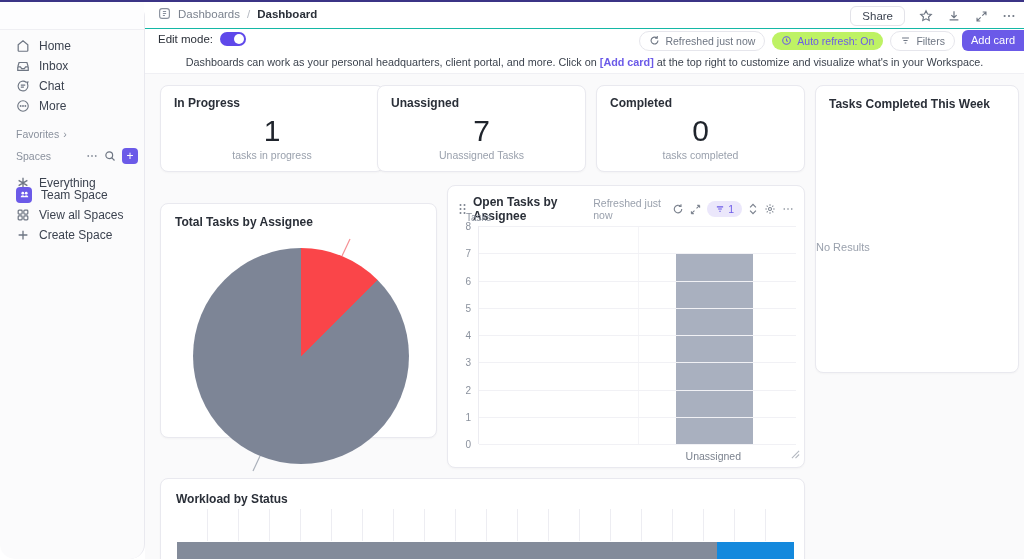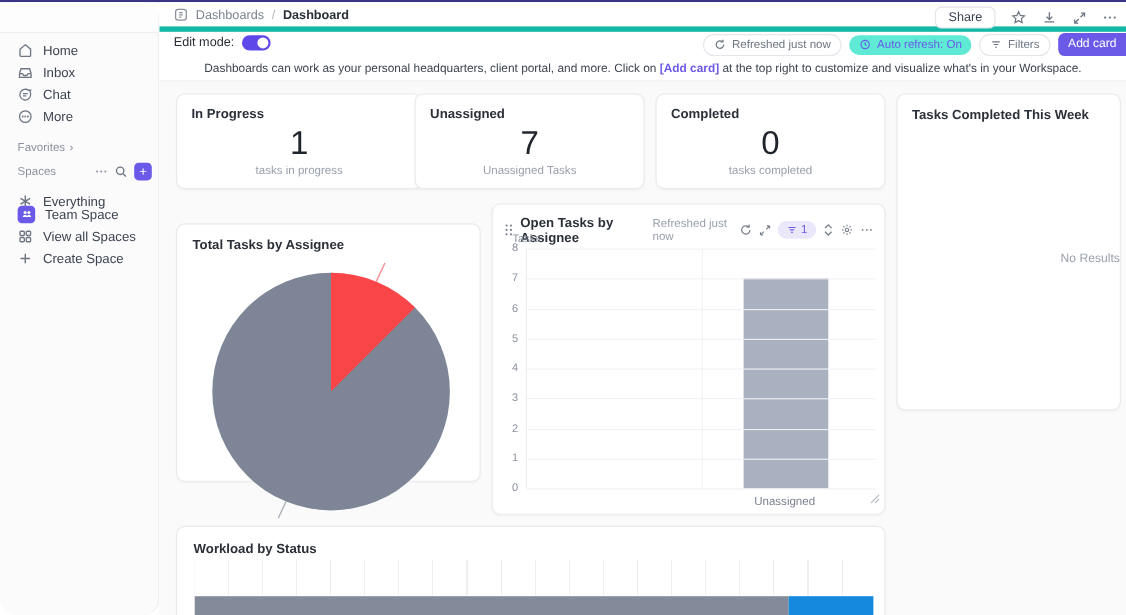--- a/index.html
+++ b/index.html
@@ -15,38 +15,38 @@
   
   .nav-item { left:8px; width:130px; height:21px; display:flex; align-items:center; gap:9px; padding-left:8px; border-radius:5px; cursor:pointer; }
   .nav-item .lbl { font-size:12px; color:#3c4350; }
   .icn { display:inline-flex; align-items:center; justify-content:center; color:#6e7683; }
   .icn svg { display:block; }
   .sect { font-size:10.5px; color:#8a919d; }
   .space-avatar { width:16px; height:16px; border-radius:4px; background:#6b5ae8; display:inline-flex; align-items:center; justify-content:center; color:#fff; }
   .plus-btn { width:16px; height:16px; border-radius:4px; background:#6b5ae8; color:#fff; display:inline-flex; align-items:center; justify-content:center; font-size:12px; cursor:pointer; }
 
   
-  #topbar { left:0; top:0; width:879px; height:27px; background:#fff; border-bottom:5px solid #14b8a6; }
+  #topbar { left:0; top:0; width:879px; height:27px; background:#fff; border-bottom:1px solid #14b8a6; }
   #breadcrumb { left:13px; top:5px; display:flex; align-items:center; gap:7px; }
   #breadcrumb .bc-gray { font-size:11.5px; color:#7b828e; }
   #breadcrumb .bc-sep { font-size:11.5px; color:#b3b8c0; }
   #breadcrumb .bc-cur { font-size:11.5px; color:#2a2f38; font-weight:bold; }
   #topbar-right { right:8px; top:4px; display:flex; align-items:center; gap:14px; color:#5d6573; }
   #share-btn { border:1px solid #e3e3e9; border-radius:6px; padding:3px 11px; font-size:11.5px; color:#3c4350; background:#fff; cursor:pointer; }
 
   
   #toolbar { left:0; top:27px; width:879px; height:23px; background:#fff; }
   #editmode { left:13px; top:3px; display:flex; align-items:center; gap:7px; }
   #editmode .em-lbl { font-size:11.5px; color:#2a2f38; }
   #toggle { width:26px; height:14px; border-radius:7px; background:#5f48ea; position:relative; cursor:pointer; }
   #toggle .knob { position:absolute; right:2px; top:2px; width:10px; height:10px; border-radius:50%; background:#fff; }
   #toolbar-right { right:0; top:1px; display:flex; align-items:center; gap:7px; }
   .pill { display:inline-flex; align-items:center; gap:5px; font-size:10.5px; border-radius:10px; padding:3px 9px; white-space:nowrap; cursor:pointer; }
   .pill.bordered { border:1px solid #e6e6ec; color:#6e7683; background:#fff; }
-  .pill.purple { background:#5eead4; color:#6b5ae8; border:none; }
+  .pill.purple { background:#bef264; color:#6b5ae8; border:none; }
   #add-card-btn { background:#6b5ae8; color:#fff; font-size:11px; padding:4px 9px 5px; border-radius:6px 0 0 6px; border:none; cursor:pointer; }
 
   
   #banner { left:0; top:50px; width:879px; height:22px; background:#fff; border-bottom:1px solid #f0f0f4; text-align:center; font-size:10.8px; color:#3c434e; padding-top:4px; }
   #banner .hl { color:#6b5ae8; font-weight:bold; }
 
   
   .card { position:absolute; background:#fff; border:1px solid #e9e9ef; border-radius:8px; box-shadow:0 1px 2px rgba(20,20,40,.03); }
   .card-title { font-size:12px; font-weight:bold; color:#2a2f38; }
   .stat-card .card-title { position:absolute; left:13px; top:10px; }
@@ -69,21 +69,21 @@
   .gridline { position:absolute; left:0; width:100%; height:1px; background:#f1f1f5; }
   .vline { position:absolute; top:0; height:100%; width:1px; background:#f4f4f7; }
   .ytick { position:absolute; right:100%; margin-right:8px; transform:translateY(-50%); font-size:10px; color:#8a919d; }
   #the-bar { position:absolute; background:#a9b0bf; }
   #bar-xlabel { position:absolute; left:30px; top:264px; width:318px; font-size:10.5px; color:#7b828e; }
   #bar-xlabel span { position:absolute; transform:translateX(-50%); }
   #resize-handle { position:absolute; right:4px; bottom:4px; color:#b3b8c0; cursor:nwse-resize; }
 
   
   #week-card .card-title { position:absolute; left:13px; top:11px; }
-  #week-empty { position:absolute; left:0; top:143px; width:100%; text-align:right; font-size:11px; color:#9aa1ad; }
+  #week-empty { position:absolute; left:0; top:155px; width:100%; text-align:left; font-size:11px; color:#9aa1ad; }
 
   
   #workload-card .card-title { position:absolute; left:15px; top:13px; }
   #wl-grid { position:absolute; left:16px; top:30px; width:617px; height:32px;
     background:repeating-linear-gradient(90deg, transparent 0 30px, #ededf2 30px 31px); }
   #wl-bar { position:absolute; left:16px; top:63px; width:617px; height:40px; display:flex; }
 </style>
 </head>
 <body>
 

